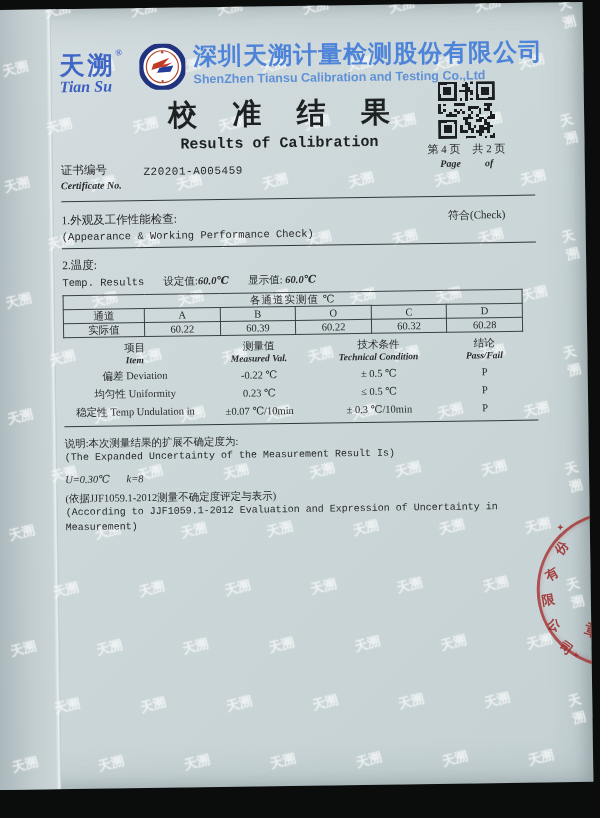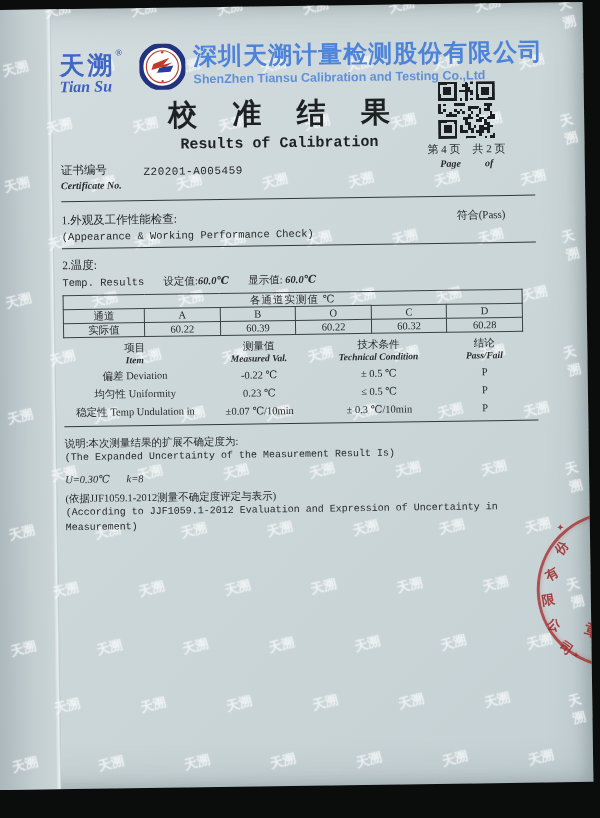--- a/index.html
+++ b/index.html
@@ -437,21 +437,21 @@
       <div>
         <div class="cert-label-cn">证书编号</div>
         <div class="cert-label-en">Certificate No.</div>
       </div>
       <div class="cert-num">Z20201-A005459</div>
     </div>
 
     <div class="sec1">
       <div class="sec1-cn">1.外观及工作性能检查:</div>
       <div class="sec1-en">(Appearance &amp; Working Performance Check)</div>
-      <div class="sec1-result">符合(Pass)</div>
+      <div class="sec1-result">符合(Check)</div>
     </div>
 
     <div class="sec2">
       <div class="sec2-cn">2.温度:</div>
       <div class="sec2-sub">
         <span class="en">Temp. Results</span>
         <span class="gap"></span>
         <span>设定值:</span><span class="val">60.0℃</span>
         <span class="gap"></span>
         <span>显示值:</span> <span class="val">60.0℃</span>

